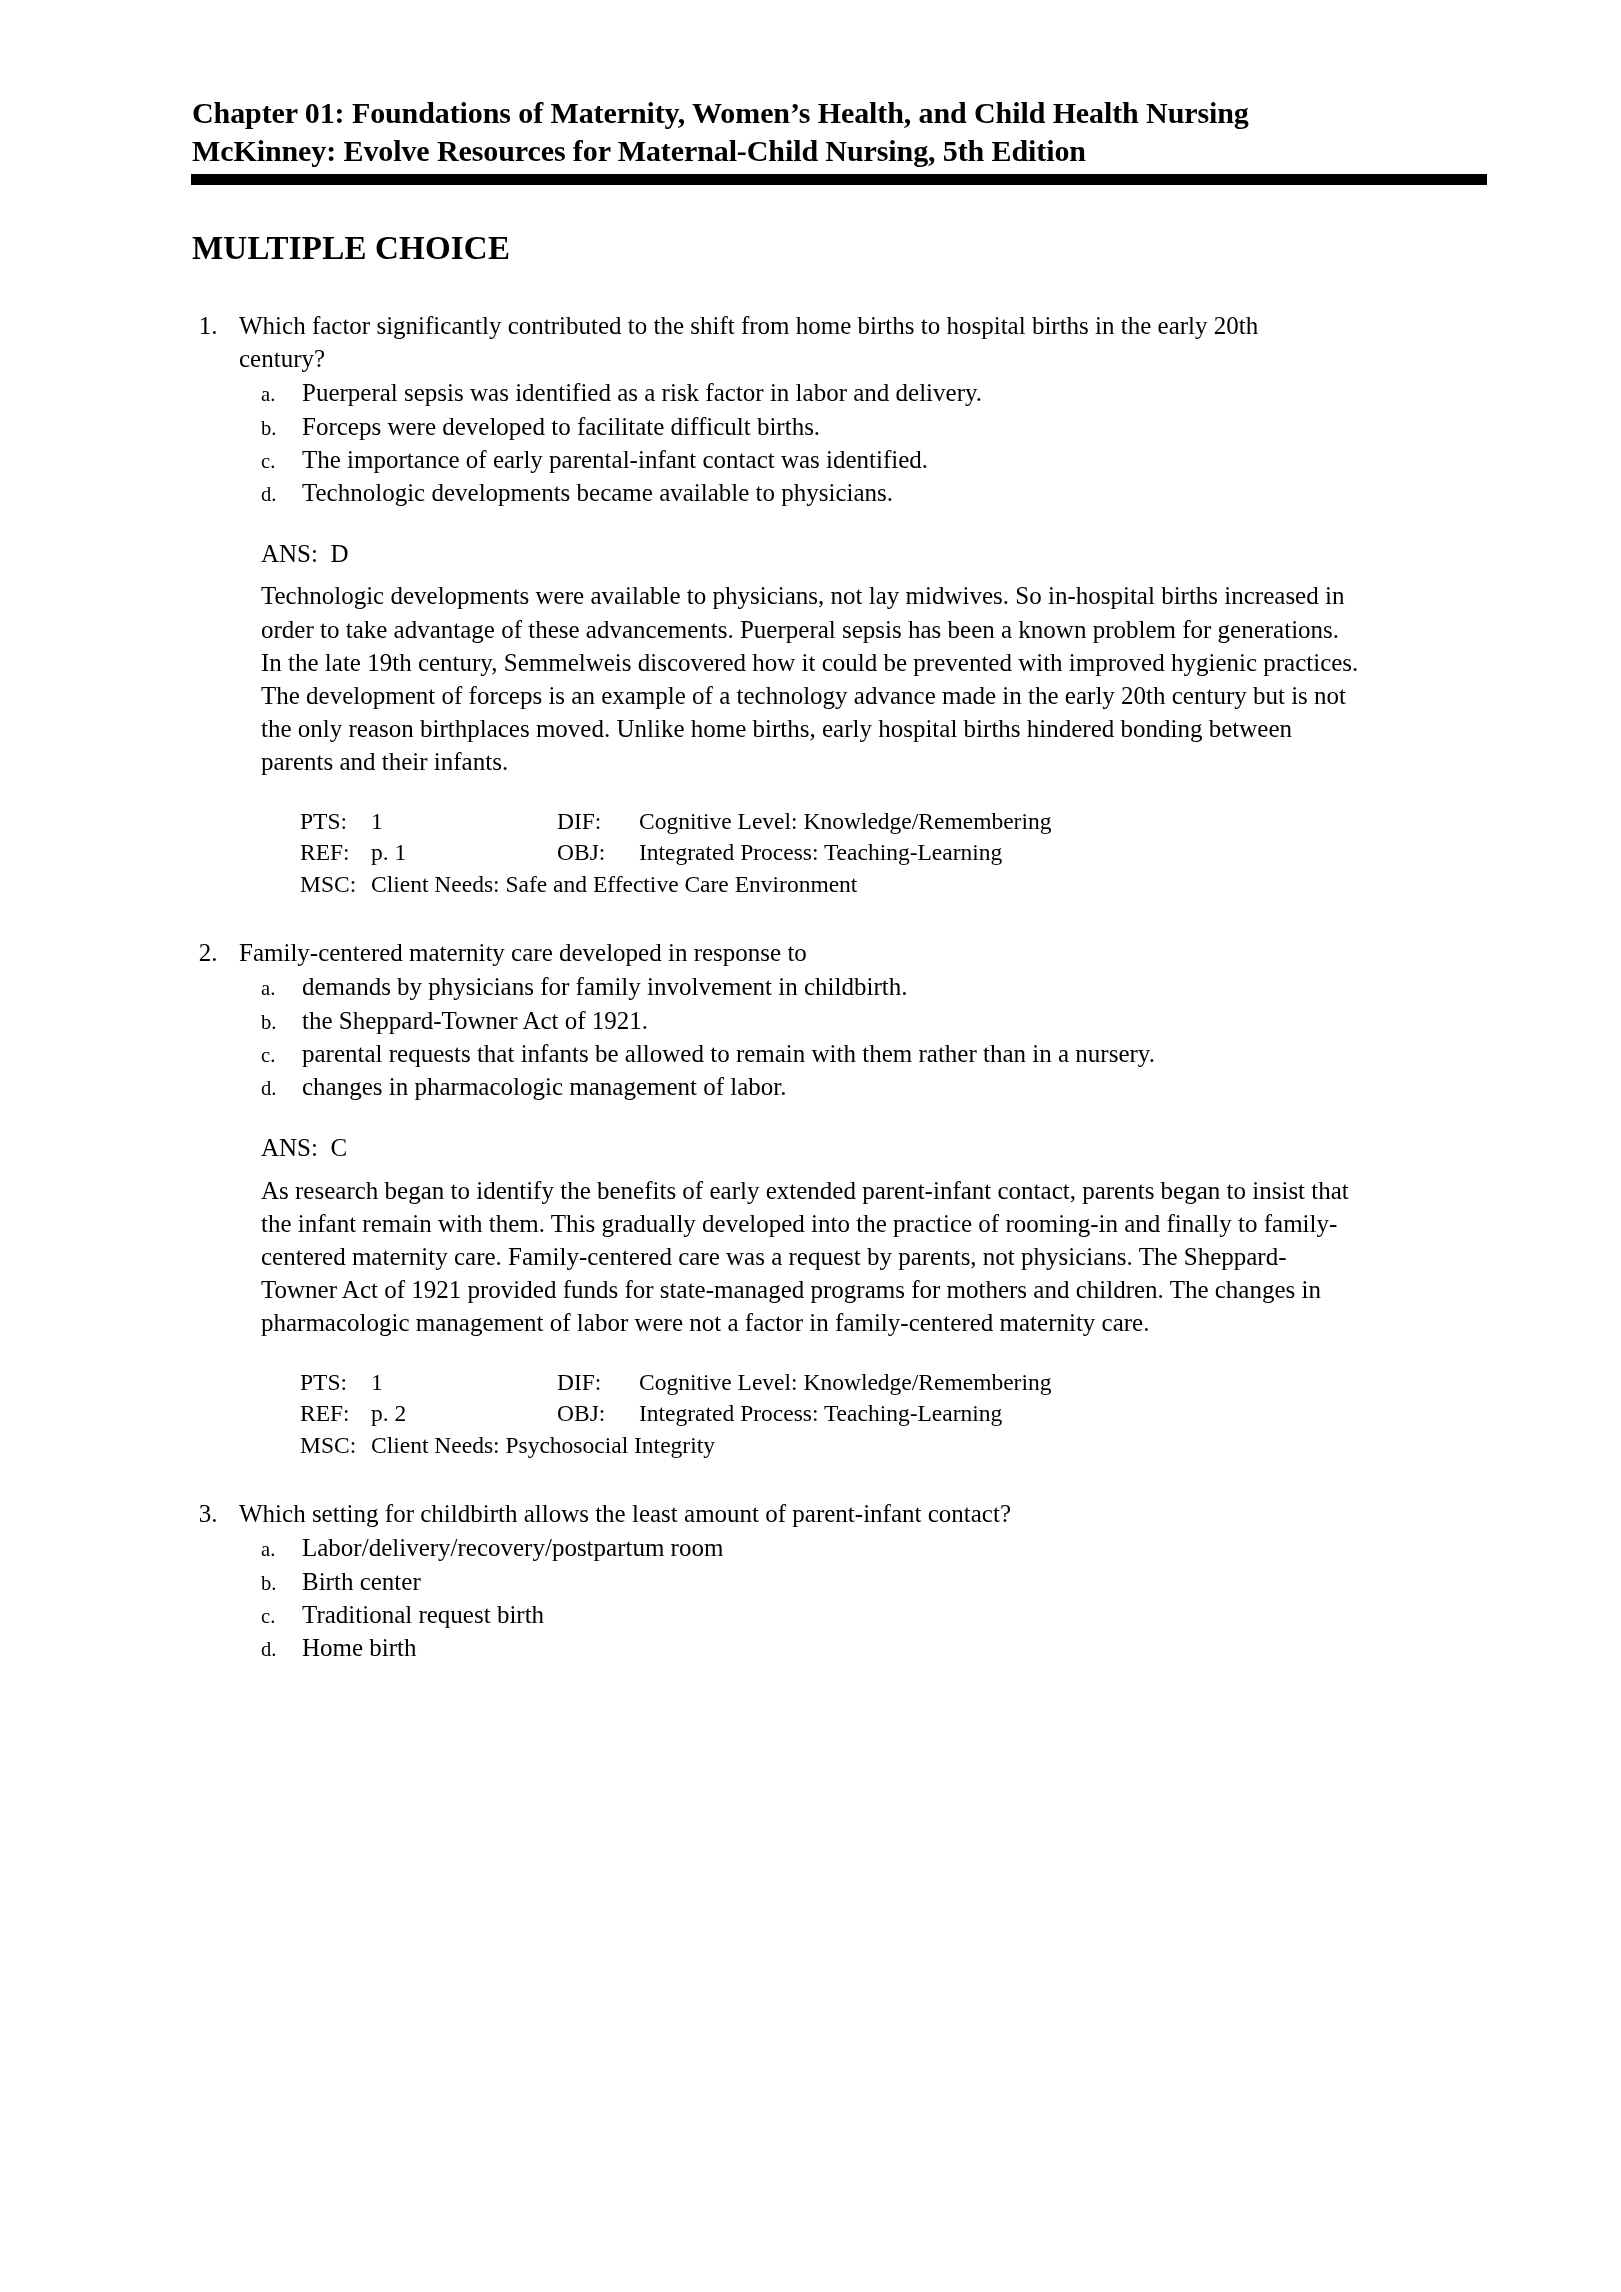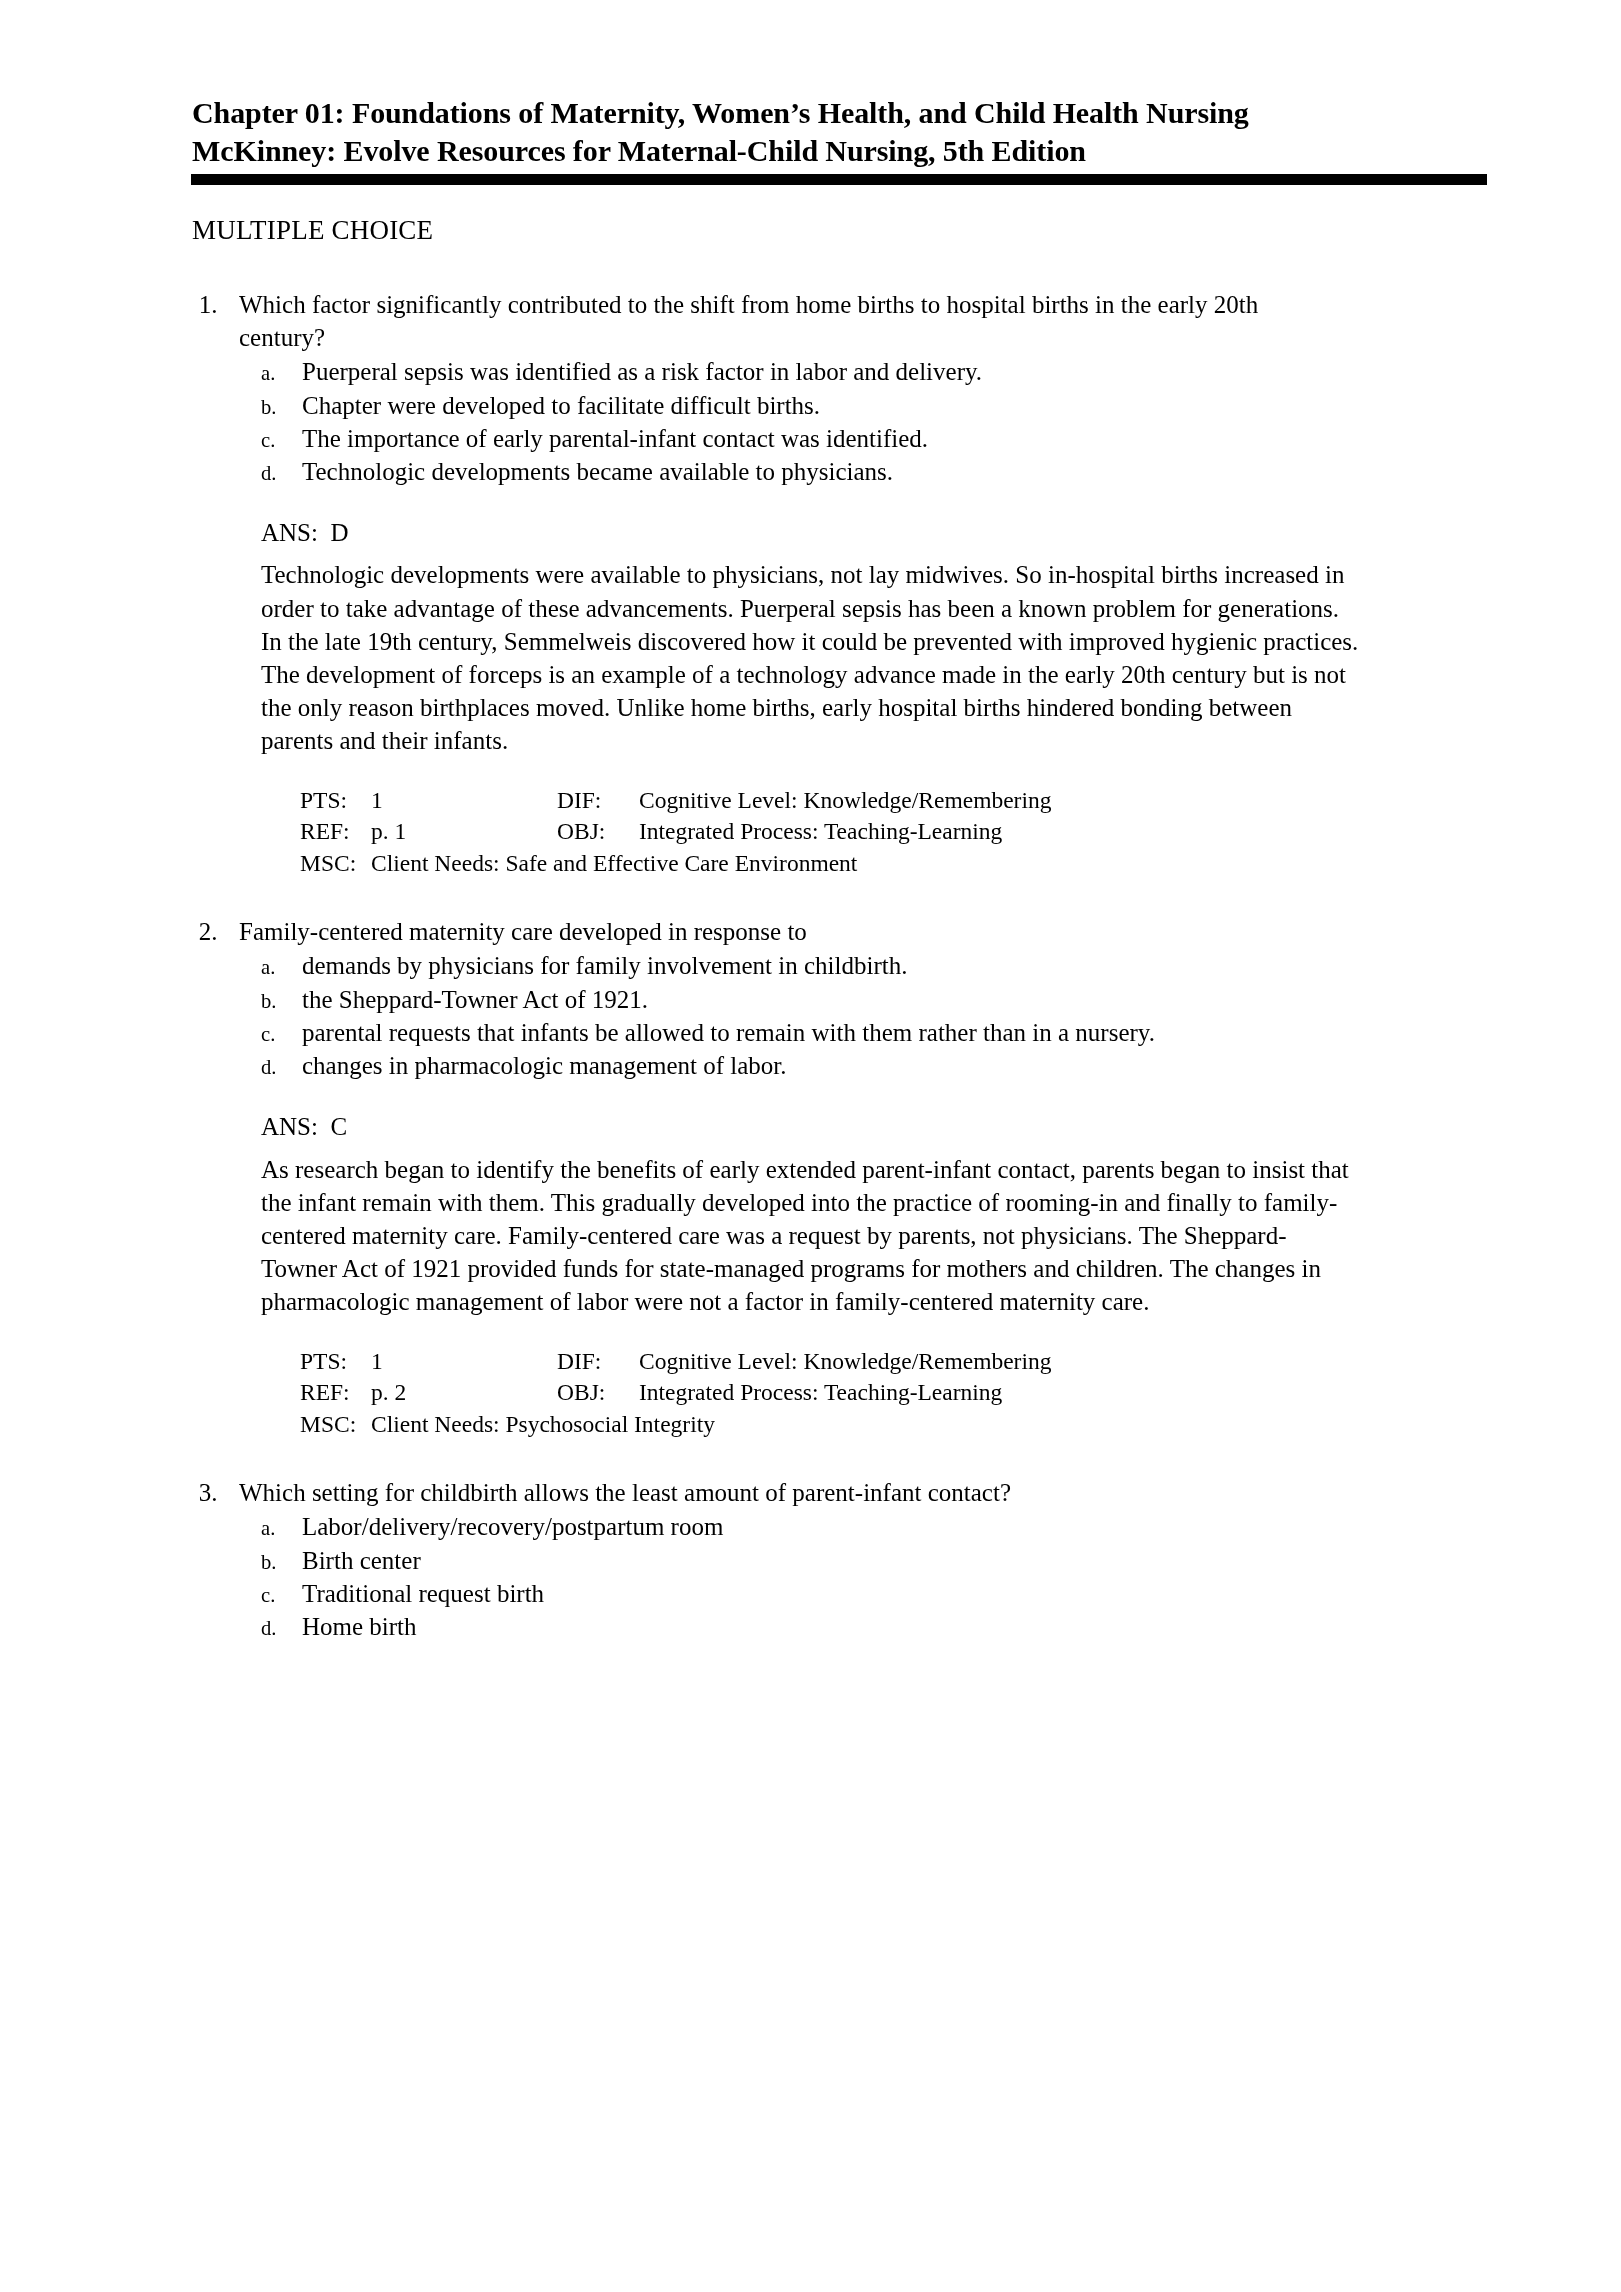--- a/index.html
+++ b/index.html
@@ -33,23 +33,23 @@
   .header-rule {
     margin-top: 4.9px;
     margin-left: -1px;
     width: 1296px;
     height: 10.8px;
     background: #000000;
   }
 
   
   .section-label {
-    margin-top: 30px;
-    font-weight: normal;
-    font-size: 27px;
+    margin-top: 45px;
+    font-weight: bold;
+    font-size: 33px;
     letter-spacing: 0.2px;
   }
 
   
   .question-block { margin-top: 37px; }
   .question-block.q-first { margin-top: 43px; }
 
   .q-row {
     display: flex;
     align-items: flex-start;
@@ -141,21 +141,21 @@
       <div class="q-num">1.</div>
       <div class="q-text">Which factor significantly contributed to the shift from home births to hospital births in the early 20th century?</div>
     </div>
     <div class="options">
       <div class="opt-row">
         <div class="opt-letter">a.</div>
         <div class="opt-text">Puerperal sepsis was identified as a risk factor in labor and delivery.</div>
       </div>
       <div class="opt-row">
         <div class="opt-letter">b.</div>
-        <div class="opt-text">Chapter were developed to facilitate difficult births.</div>
+        <div class="opt-text">Forceps were developed to facilitate difficult births.</div>
       </div>
       <div class="opt-row">
         <div class="opt-letter">c.</div>
         <div class="opt-text">The importance of early parental-infant contact was identified.</div>
       </div>
       <div class="opt-row">
         <div class="opt-letter">d.</div>
         <div class="opt-text">Technologic developments became available to physicians.</div>
       </div>
     </div>

